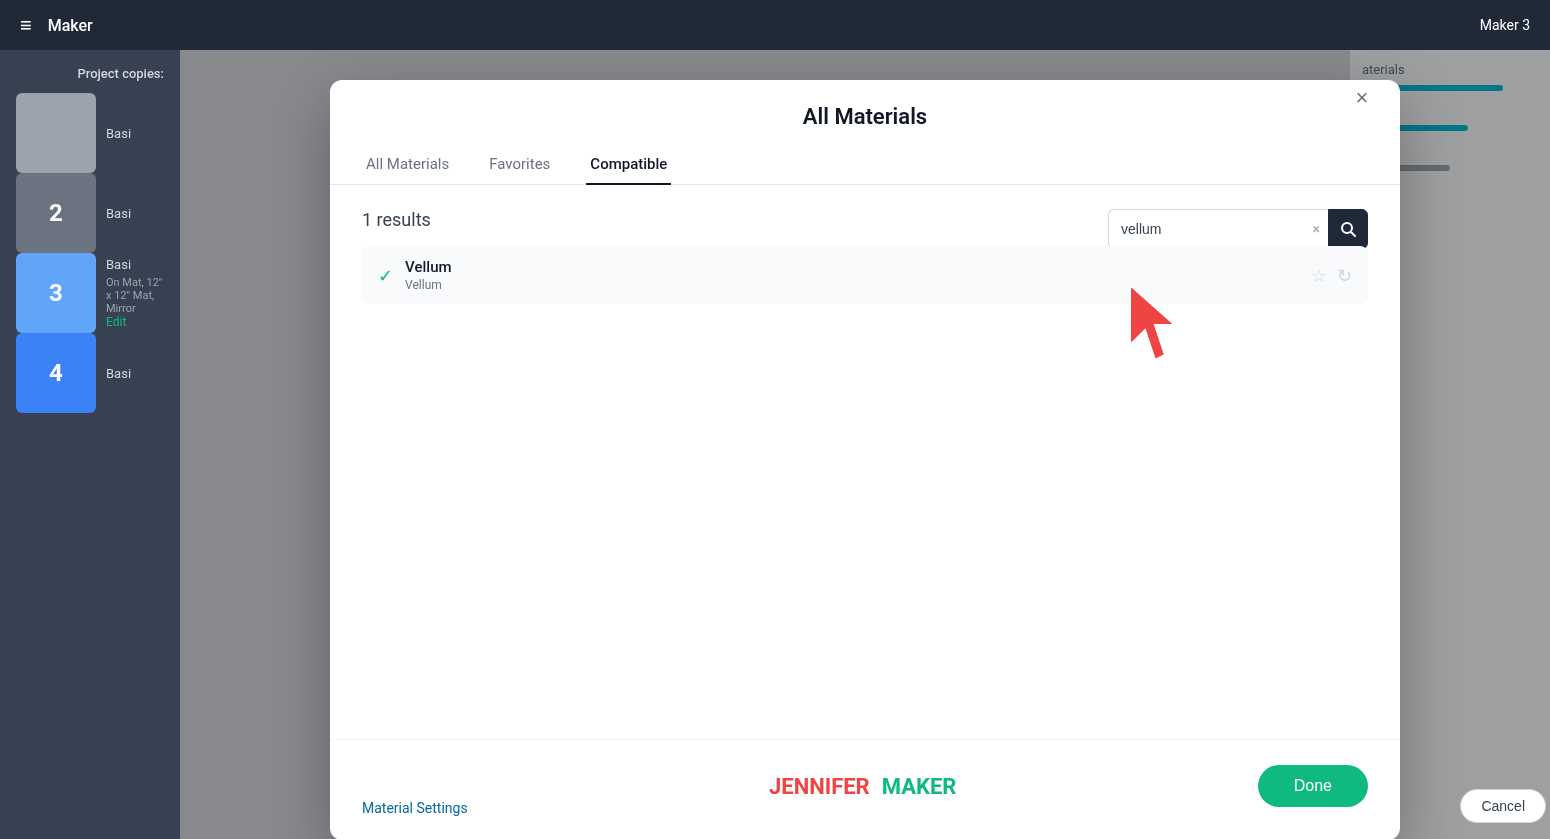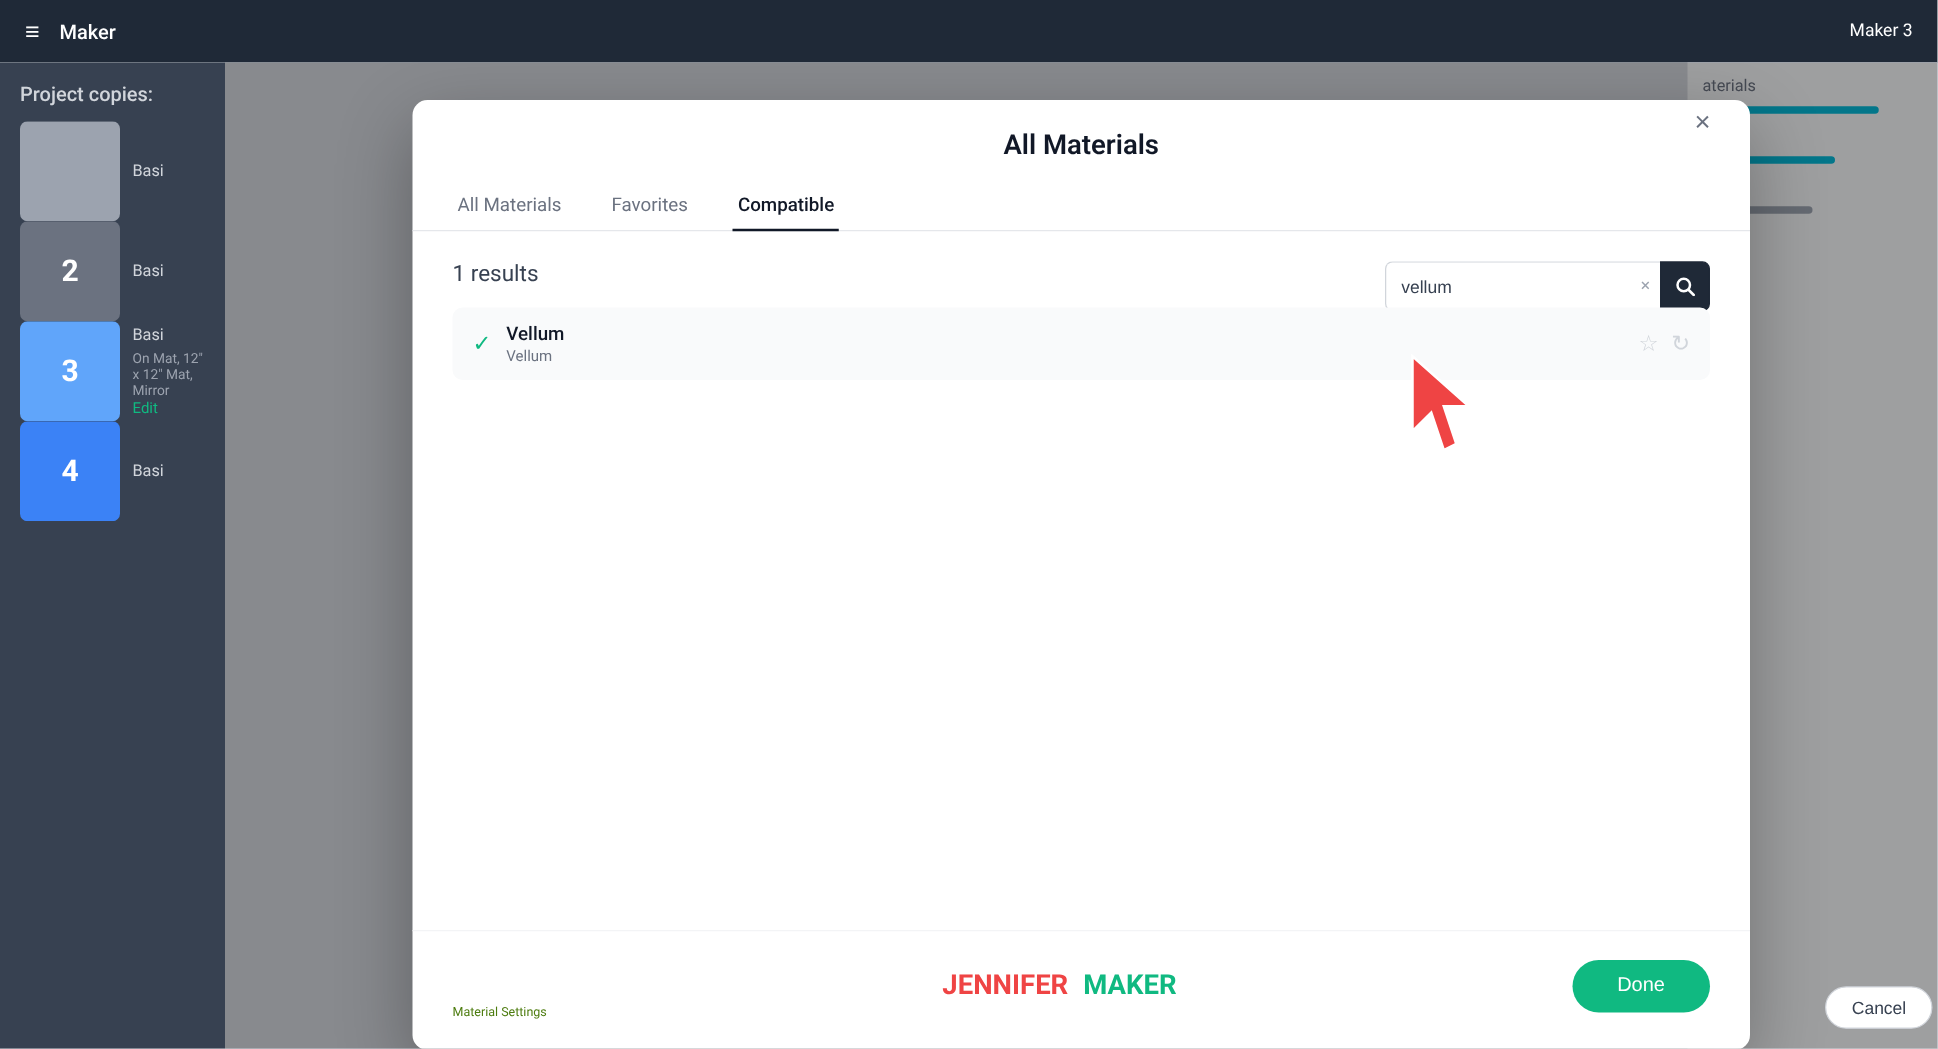--- a/index.html
+++ b/index.html
@@ -60,22 +60,23 @@
       background: #374151;
       padding: 16px;
       display: flex;
       flex-direction: column;
       gap: 12px;
       flex-shrink: 0;
     }
 
     .sidebar-label {
       color: #d1d5db;
-      font-size: 16px;
+      font-size: 13px;
       font-weight: 500;
+      text-align: right;
     }
 
     .project-item {
       display: flex;
       align-items: center;
       gap: 10px;
     }
 
     .project-label {
       color: #d1d5db;
@@ -289,22 +290,22 @@
     
     .modal-footer {
       padding: 16px 32px 24px;
       display: flex;
       align-items: center;
       justify-content: space-between;
       border-top: 1px solid #f3f4f6;
     }
 
     .material-settings-link {
-      color: #4d7c0f;
-      font-size: 10px;
+      color: #0369a1;
+      font-size: 14px;
       cursor: pointer;
       text-decoration: none;
       margin-top: 44px;
     }
 
     .brand-logo {
       display: flex;
       align-items: center;
       gap: 12px;
     }

